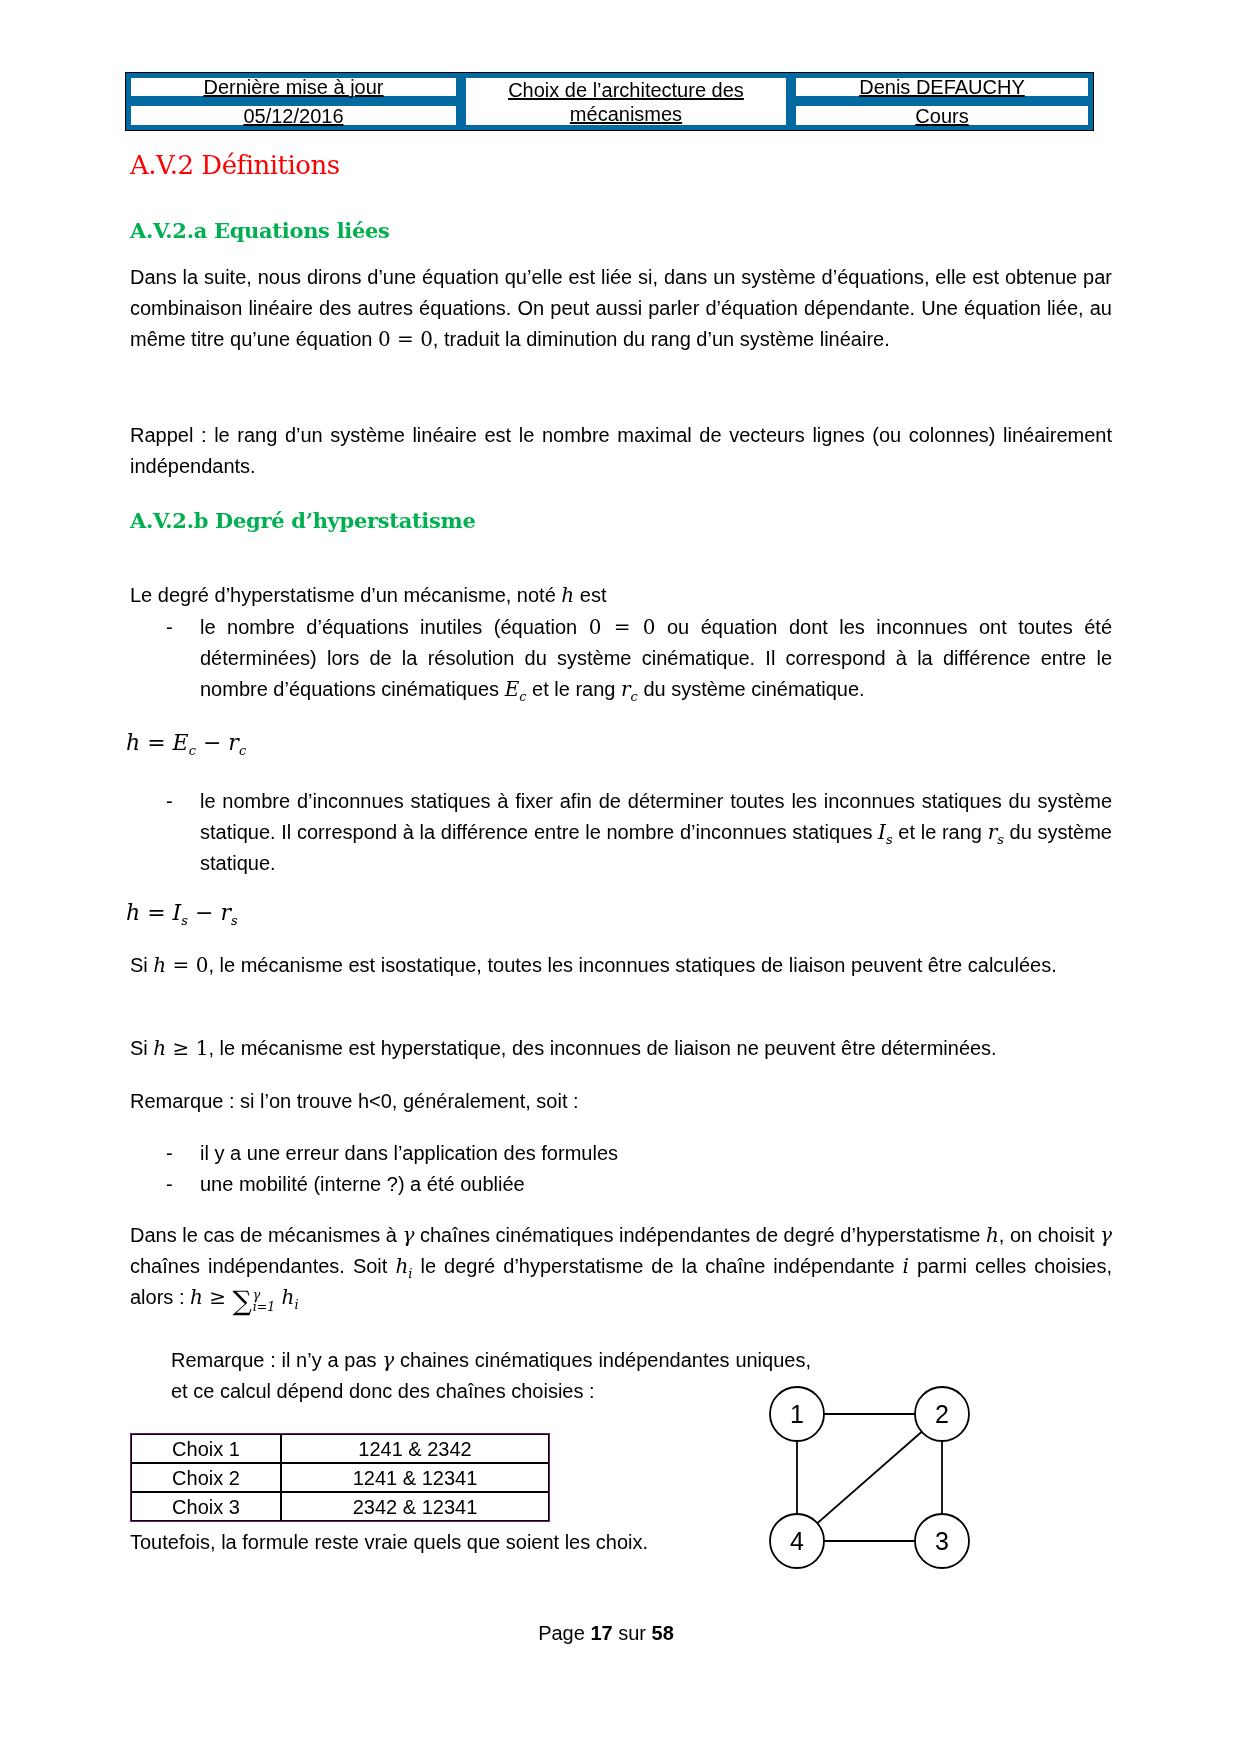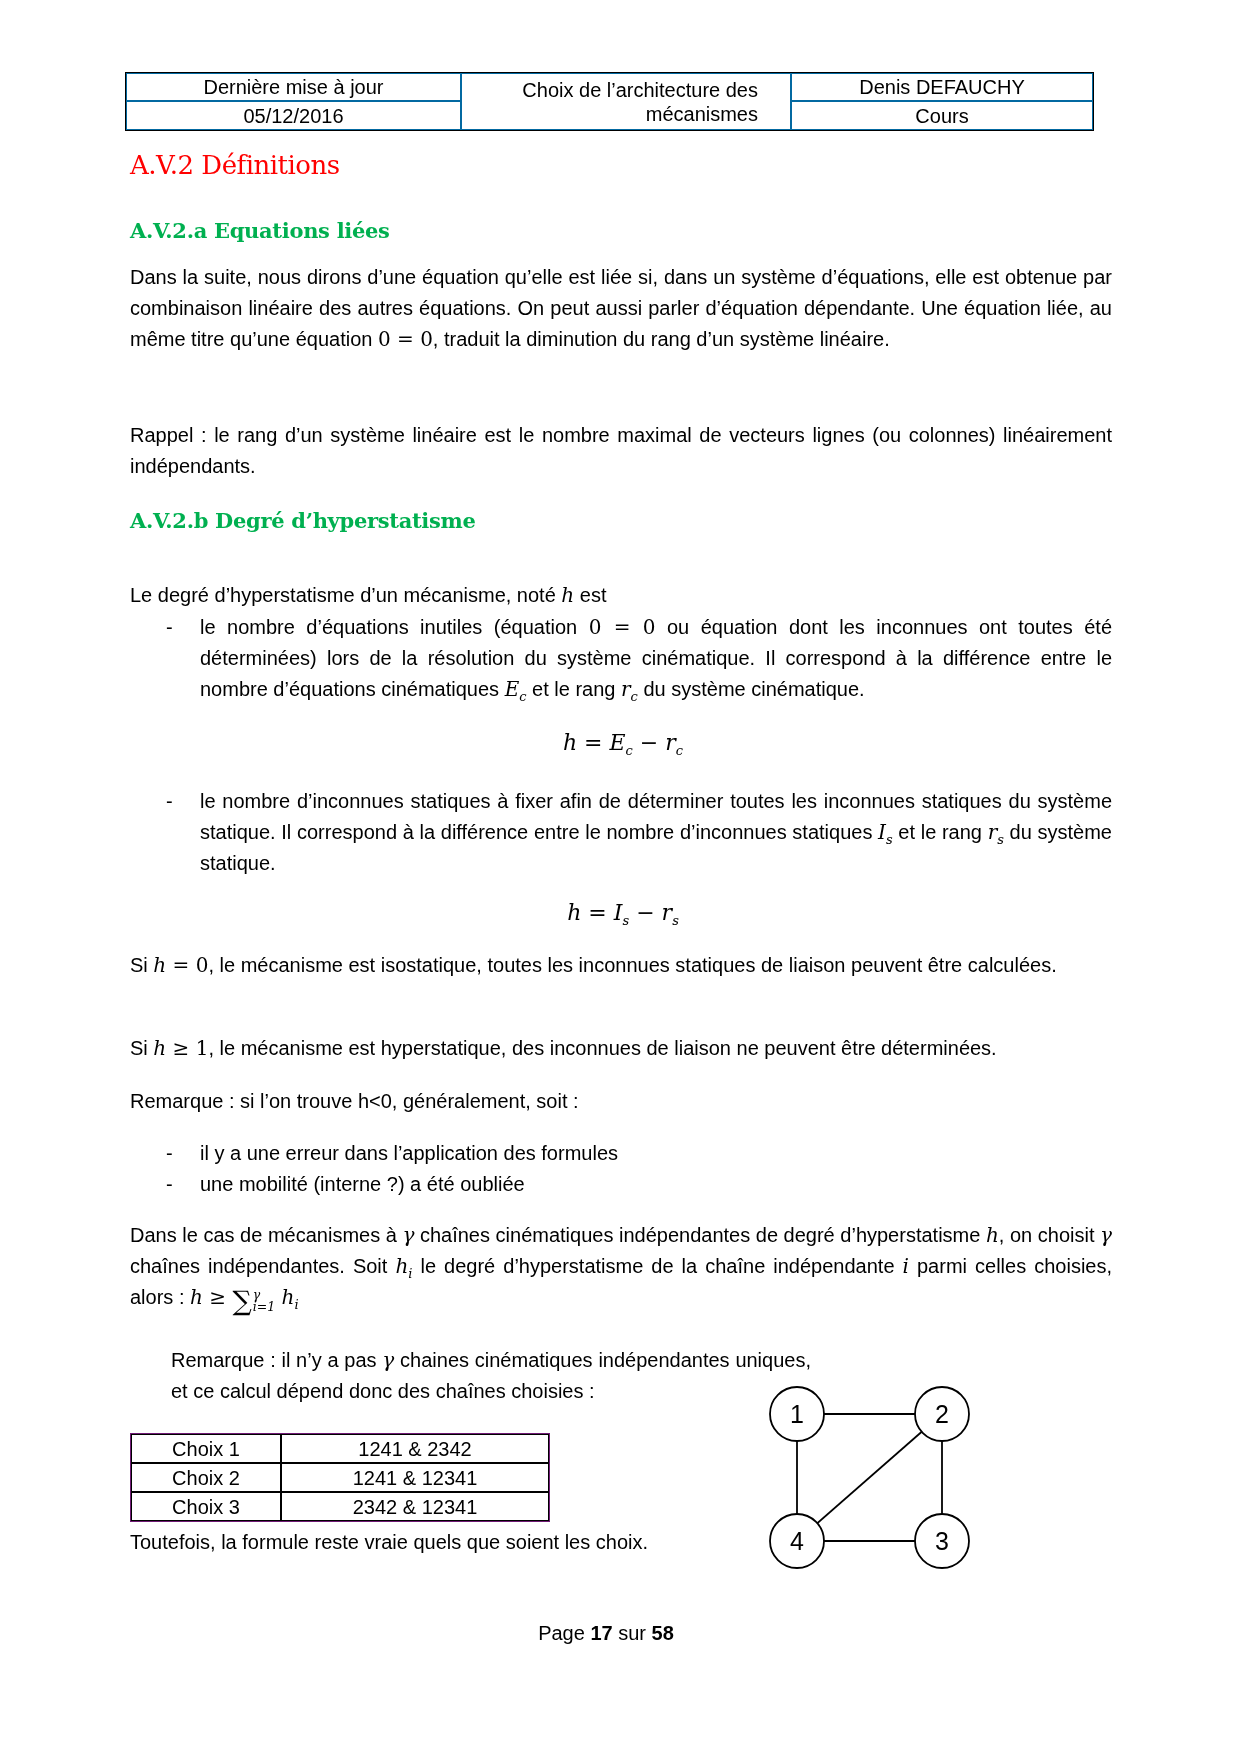--- a/index.html
+++ b/index.html
@@ -11,22 +11,22 @@
   .abs { position:absolute; }
 
   
   .htable {
     left:125px; top:72px; display:grid;
     grid-template-columns:335px 330px 302px;
     grid-template-rows:28px 29px;
     border:1px solid #000;
   }
   .htable .cell {
-    border:1px solid #0369a1; display:flex; align-items:center; justify-content:center;
-    text-align:right; line-height:24px;
+    border:5px solid #0369a1; display:flex; align-items:center; justify-content:center;
+    text-align:center; line-height:24px;text-decoration:underline;
   }
   .c11 { grid-column:1; grid-row:1; }
   .c21 { grid-column:1; grid-row:2; }
   .c2  { grid-column:2; grid-row:1 / 3; padding:0 32px; }
   .c13 { grid-column:3; grid-row:1; }
   .c23 { grid-column:3; grid-row:2; }
 
   
   .h1 { left:130px; top:150px; font-family:"DejaVu Serif", serif; font-weight:normal;
         font-size:26px; color:var(--c-heading1,#f00); letter-spacing:-0.5px; }
@@ -39,21 +39,21 @@
   
   .dash-list { left:130px; width:982px; line-height:31px; }
   .dash-item { position:relative; padding-left:70px; text-align:justify; }
   .dash-item .marker { position:absolute; left:36px; top:0; }
 
   
   .m { font-family:"DejaVu Serif", serif; font-style:italic; }
   .s { font-family:"DejaVu Serif", serif; }
   .b { font-weight:bold; }
   .page sub { font-size:13px; font-style:italic; font-family:"DejaVu Serif", serif; line-height:0; }
-  .formula { left:132px; width:982px; text-align:center; font-size:22px; line-height:30px; }
+  .formula { left:126px; width:982px; font-size:22px; line-height:30px; }
   .sum-wrap { display:inline-flex; align-items:center; font-family:"DejaVu Serif", serif; vertical-align:-6px; }
   .sum-sigma { font-size:27px; font-style:normal; line-height:24px; }
   .sum-limits { display:inline-flex; flex-direction:column; justify-content:center;
                 font-size:12.5px; font-style:italic; line-height:12px; margin-left:1px; }
 
   
   .ctable { left:130px; top:1433px; display:grid; grid-template-columns:150px 268px;
             grid-auto-rows:29px; border:1px solid #701a75; }
   .ctable .cell { border:1px solid #000; display:flex; align-items:center;
                   justify-content:center; line-height:24px; }

